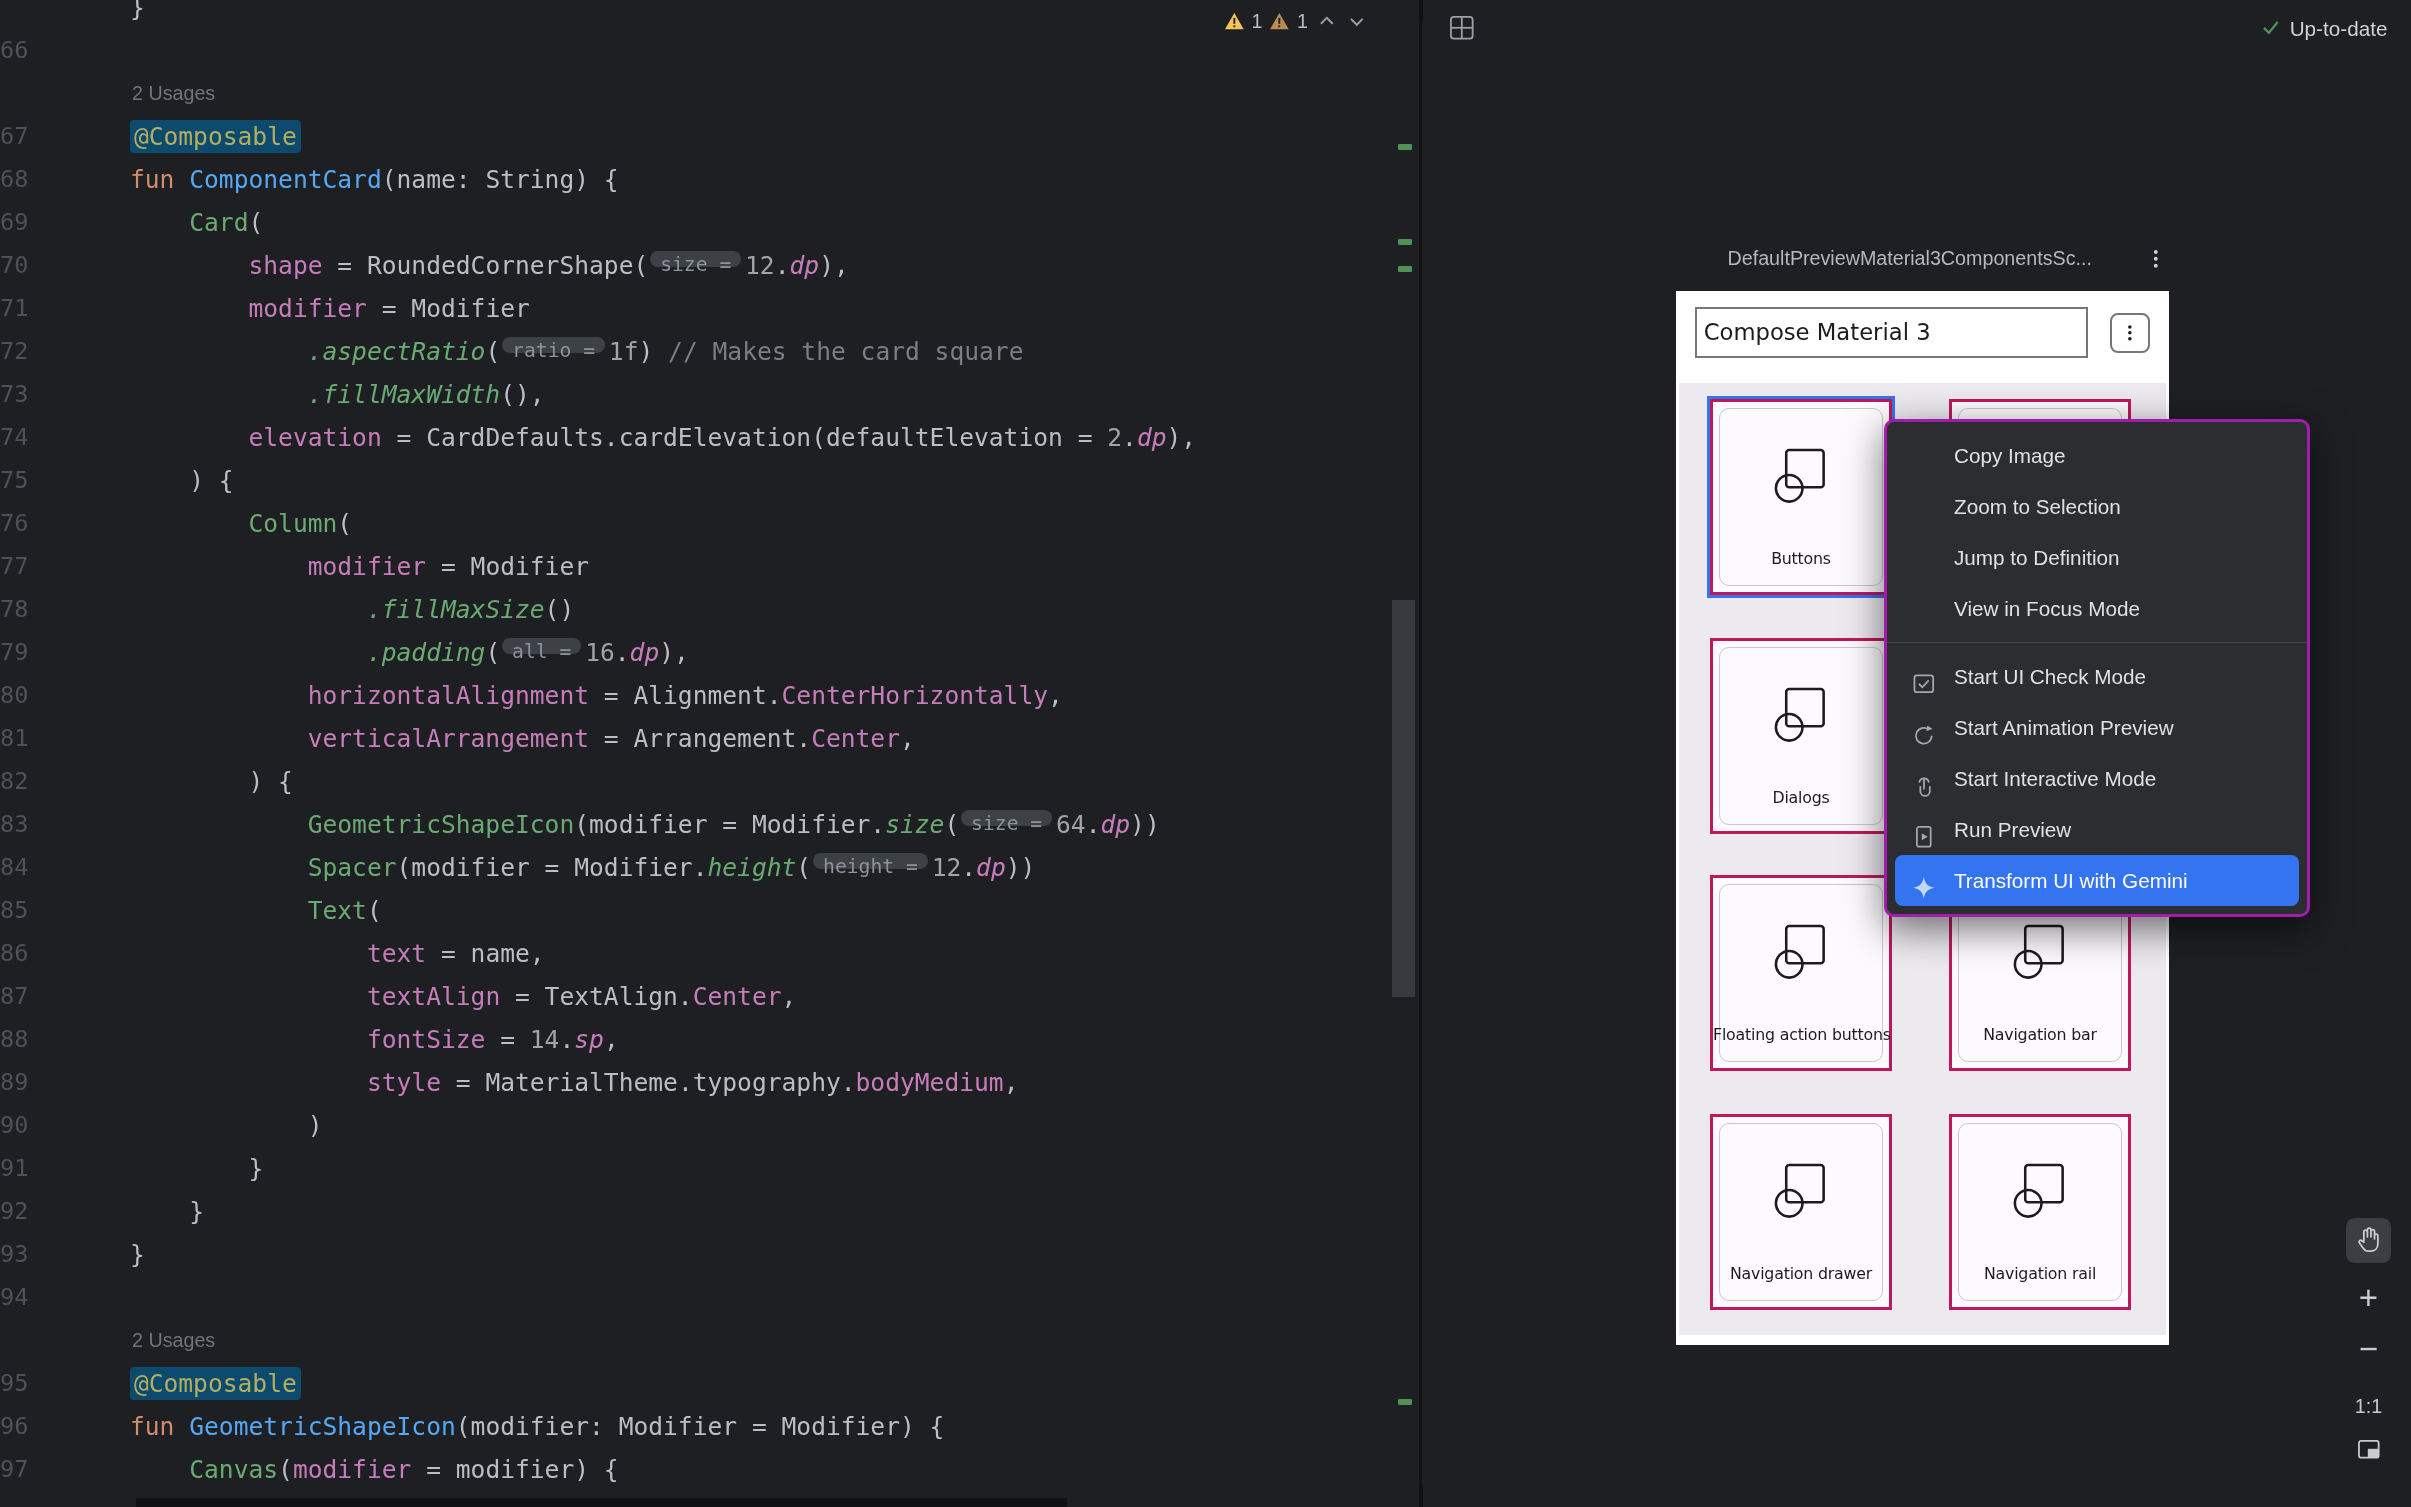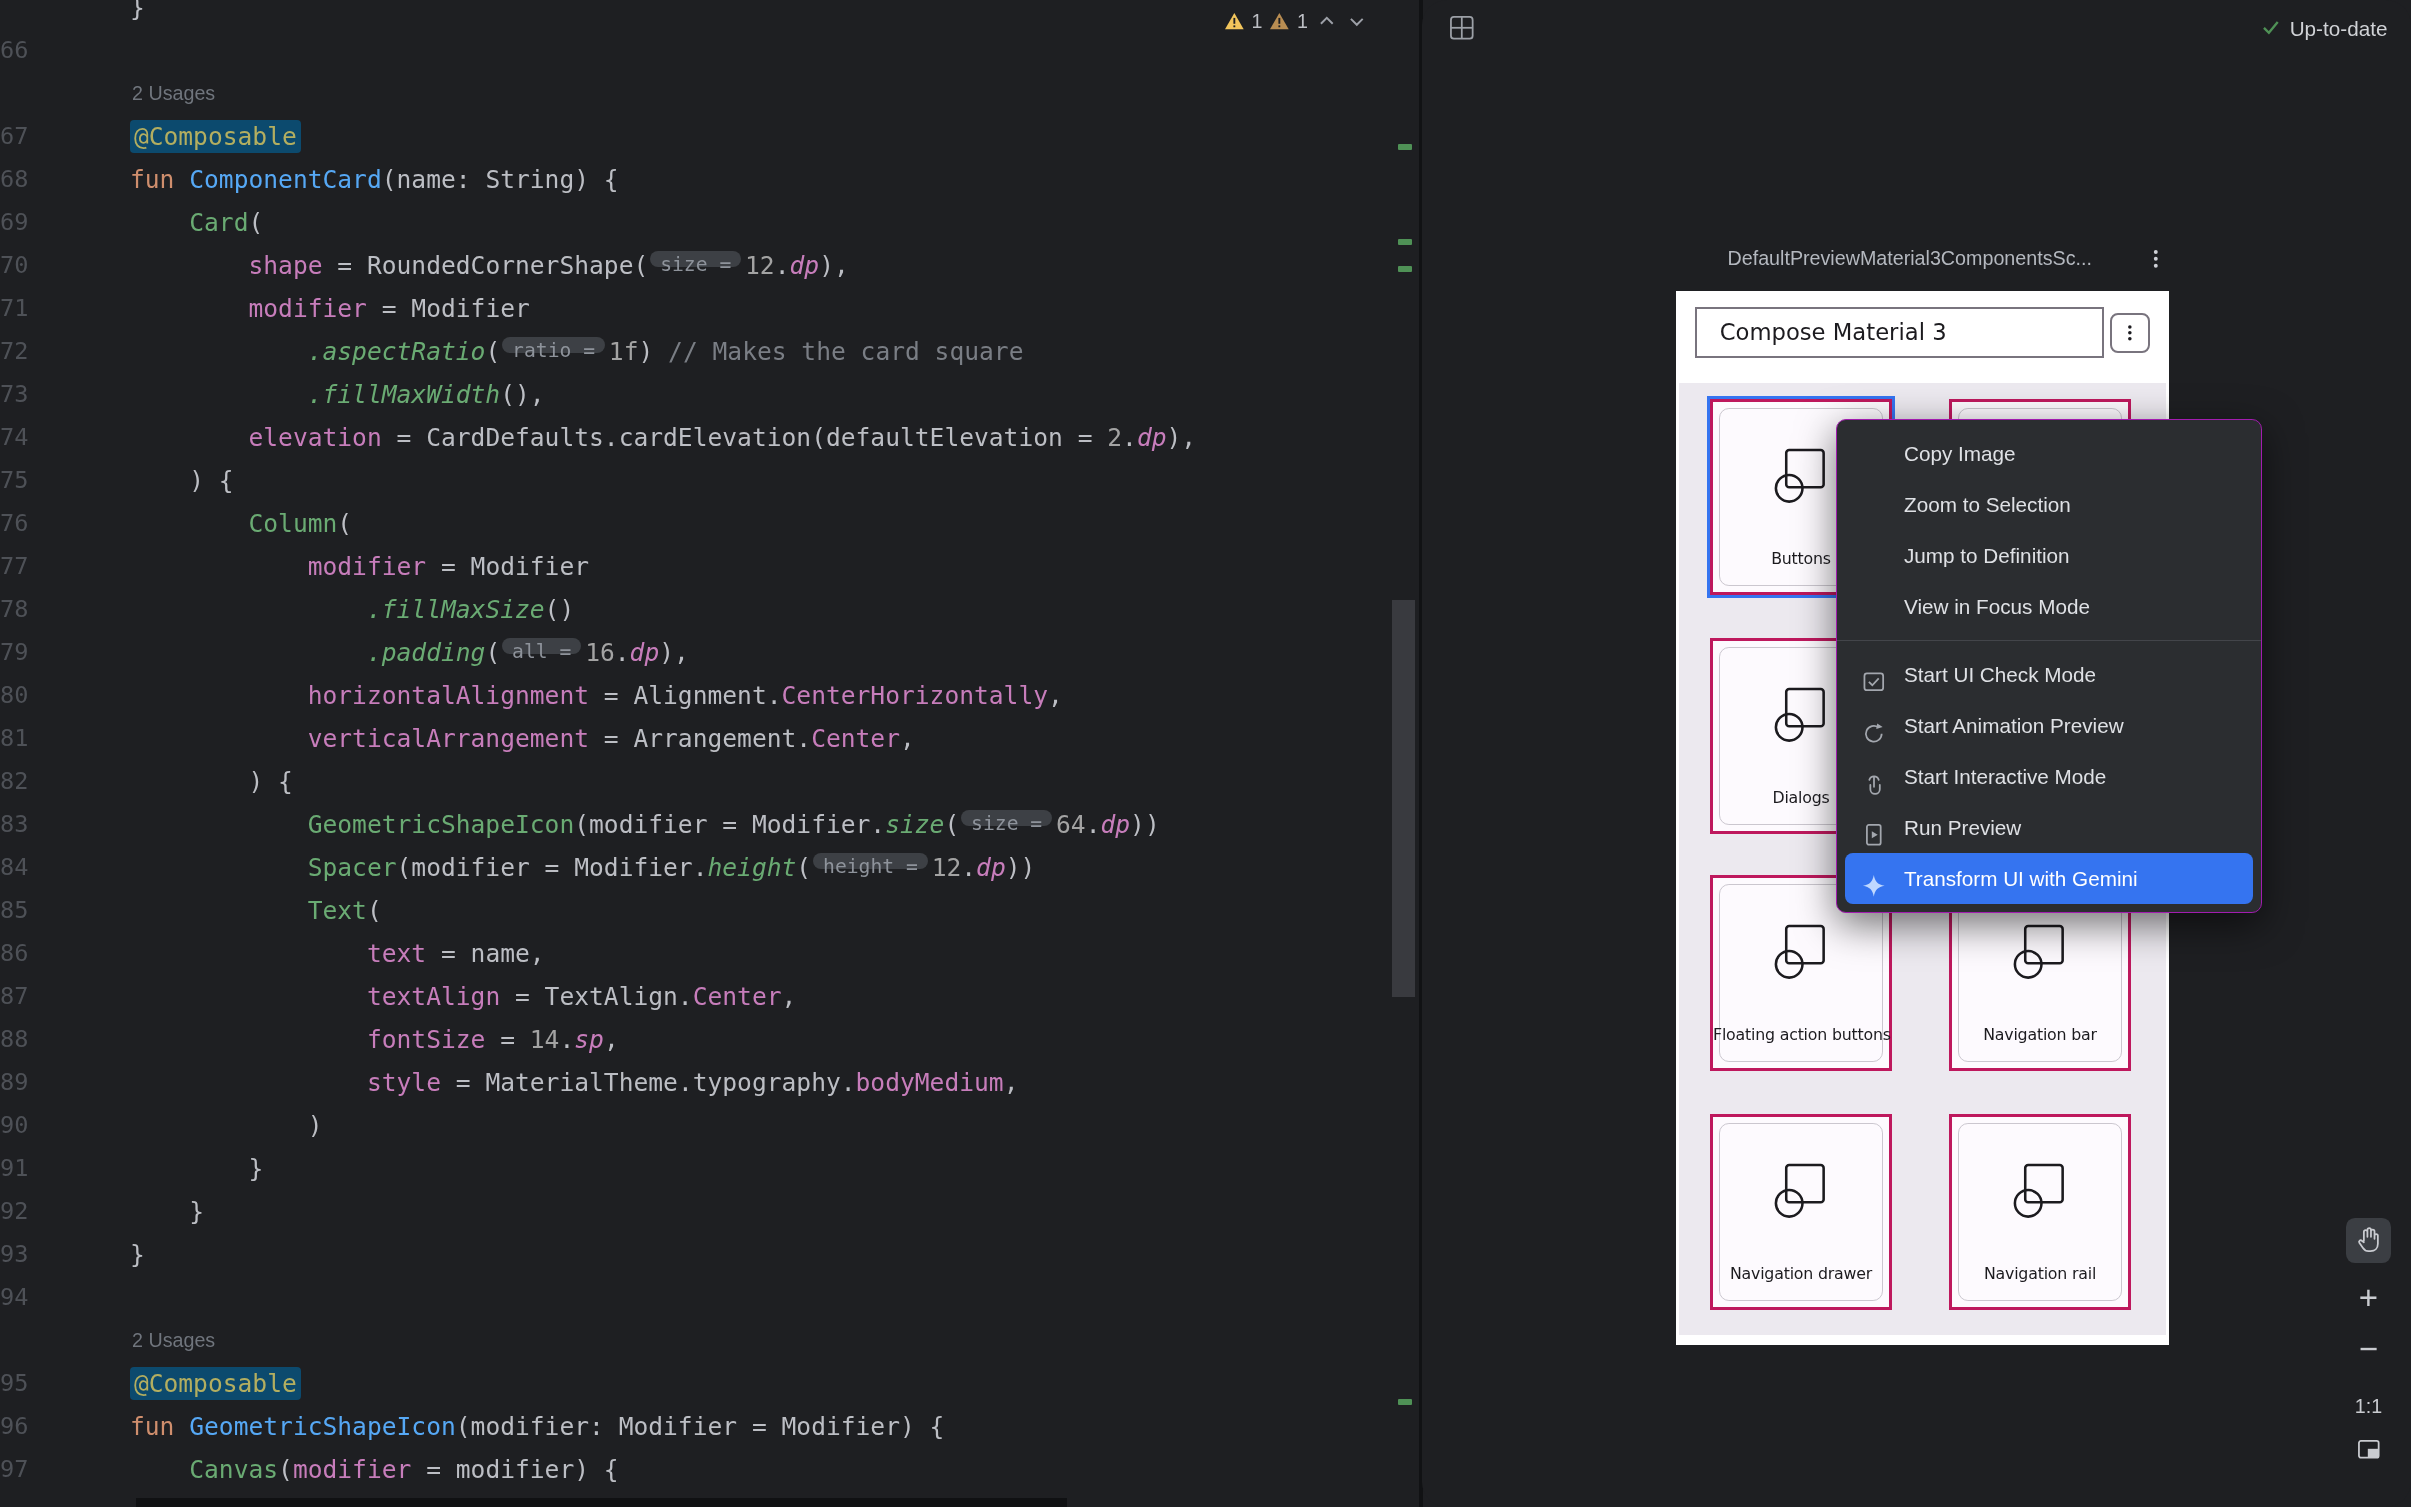--- a/index.html
+++ b/index.html
@@ -47,34 +47,34 @@
   #uptodate-label{font:20.7px "Liberation Sans",sans-serif;color:#D0D2D6;}
 
   #preview-header{position:absolute;left:254px;top:246px;width:493px;display:flex;align-items:center;}
   #preview-title{flex:1;text-align:center;font:19.7px "Liberation Sans",sans-serif;color:#B4B8BF;
                  white-space:nowrap;overflow:hidden;}
   #preview-kebab{width:25.6px;height:25.6px;flex:0 0 auto;}
 
   #frame{position:absolute;left:254px;top:291px;width:493px;height:1054px;background:#FFFFFF;}
   #grid-bg{position:absolute;left:3px;top:92px;right:3px;bottom:9.9px;background:#ECE9EF;}
   #app-textfield{position:absolute;left:18.7px;top:15.8px;width:382px;height:47px;border:2px solid #79747E;
-                 background:#fff;font:22.7px/47px "DejaVu Sans",sans-serif;color:#1C1B1F;padding-left:23px;}
+                 background:#fff;font:22.7px/47px "DejaVu Sans",sans-serif;color:#1C1B1F;padding-left:7px;}
   #app-menu-btn{position:absolute;left:434px;top:21.7px;width:36px;height:36px;border:2px solid #79747E;
                 border-radius:7.9px;display:flex;align-items:center;justify-content:center;background:#fff;}
 
   .card{position:absolute;width:182px;height:196px;background:#FDFAFE;border:3px solid #be185d;box-sizing:border-box;}
   .card.selected{box-shadow:0 0 0 3px #3574F0;}
   .card-inner{position:absolute;inset:5.9px;border:1.5px solid #CBC7CF;border-radius:9.9px;}
   .card-icon{position:absolute;top:43px;left:50%;transform:translateX(-50%);width:63px;height:63px;}
   .card-label{position:absolute;bottom:23.6px;width:100%;text-align:center;
               font:15.8px "DejaVu Sans",sans-serif;color:#1C1B1F;letter-spacing:-0.2px;white-space:nowrap;}
 
   
-  #ctx-menu{position:absolute;left:1836px;top:419px;width:426px;background:#2B2D30;
-            border:1px solid #a21caf;border-radius:9.9px;padding:7.9px 0;
+  #ctx-menu{position:absolute;left:1884px;top:419px;width:426px;background:#2B2D30;
+            border:3px solid #a21caf;border-radius:9.9px;padding:7.9px 0;
             box-shadow:0 11.8px 39px rgba(0,0,0,0.55);z-index:50;box-sizing:border-box;}
   .mi{position:relative;height:51px;line-height:51px;padding-left:67px;
       font:20.7px/51px "Liberation Sans",sans-serif;color:#DFE1E5;white-space:nowrap;}
   .mi .ic{position:absolute;left:23.6px;top:12.8px;width:25.6px;height:25.6px;}
   .mi.hl{margin:0 7.9px;padding-left:59px;border-radius:7.9px;background:#3574F0;color:#FFFFFF;}
   .mi.hl .ic{left:15.8px;}
   .sep{height:1px;background:#43454A;margin:7.9px 0;}
 
   
   #hand-btn{position:absolute;left:2346px;top:1218px;width:45px;height:45px;background:#3B3E43;

